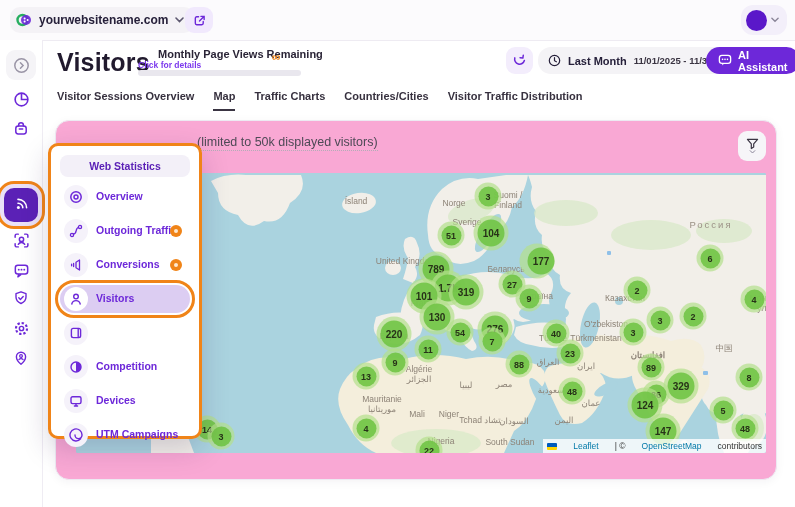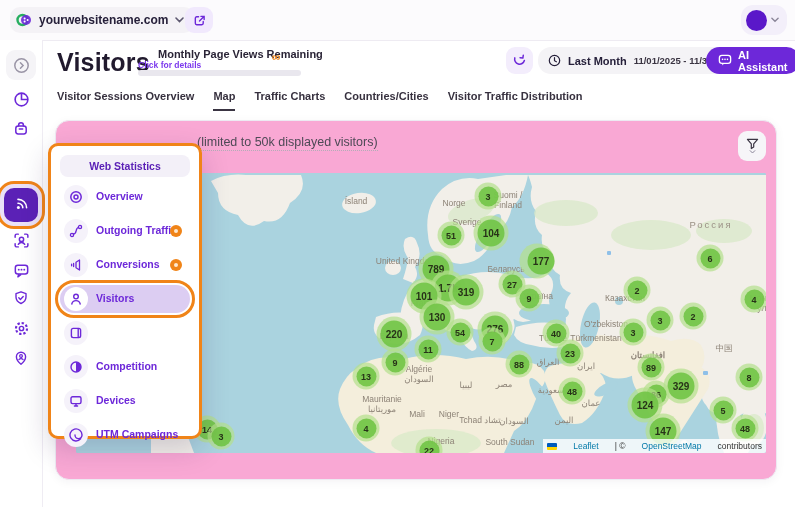--- a/index.html
+++ b/index.html
@@ -321,21 +321,21 @@
           <div class="map-label" style="left: 648px; top: 176px;">中国</div>
           <div class="map-label" style="left: 572px; top: 183px; font-weight: bold;">افغانستان</div>
           <div class="map-label" style="left: 510px; top: 194px;">ایران</div>
           <div class="map-label" style="left: 472px; top: 190px;">العراق</div>
           <div class="map-label" style="left: 475px; top: 218px;">سعودية</div>
           <div class="map-label" style="left: 515px; top: 231px;">عمان</div>
           <div class="map-label" style="left: 488px; top: 248px;">اليمن</div>
           <div class="map-label" style="left: 428px; top: 212px;">مصر</div>
           <div class="map-label" style="left: 390px; top: 213px;">ليبيا</div>
           <div class="map-label" style="left: 343px; top: 202px;">Algérie
-السودان</div>
+الجزائر</div>
           <div class="map-label" style="left: 306px; top: 232px;">Mauritanie
 موريتانيا</div>
           <div class="map-label" style="left: 341px; top: 242px;">Mali</div>
           <div class="map-label" style="left: 373px; top: 242px;">Niger</div>
           <div class="map-label" style="left: 404px; top: 248px;">Tchad تشاد</div>
           <div class="map-label" style="left: 438px; top: 249px;">السودان</div>
           <div class="map-label" style="left: 434px; top: 270px;">South Sudan</div>
           <div class="map-label" style="left: 365px; top: 269px;">Nigeria</div>
           <div class="map-label" style="left: 580px; top: 226px;">India</div>
         </div>

